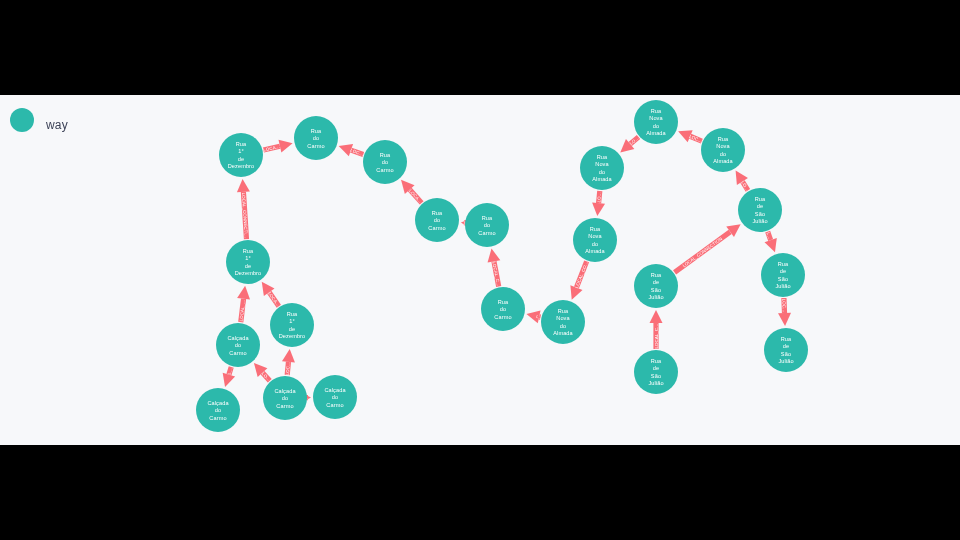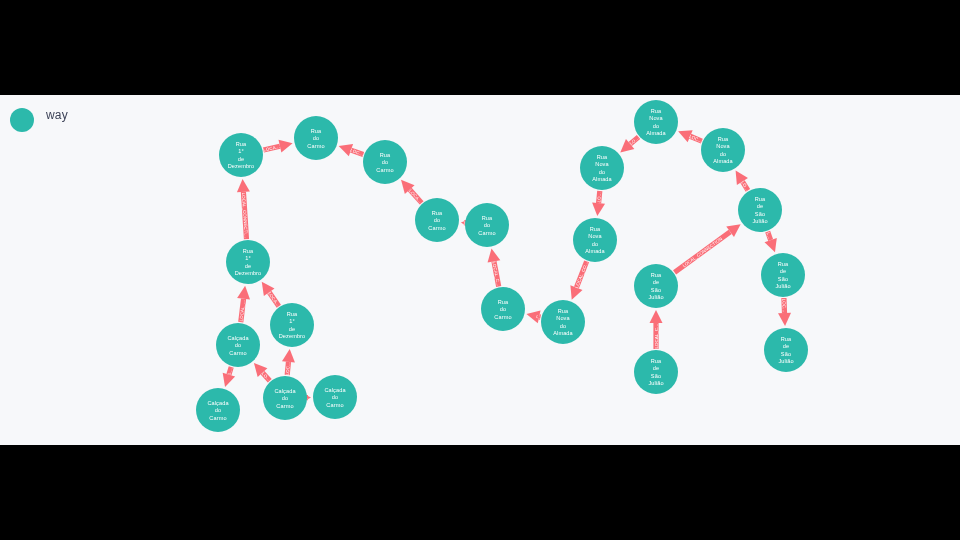--- a/index.html
+++ b/index.html
@@ -33,21 +33,21 @@
     top: 0;
     width: 960px;
     height: 350px;
     display: block;
   }
   .legend {
     position: absolute;
     left: 10px;
     top: 13px;
     display: flex;
-    align-items: flex-start;
+    align-items: flex-end;
     gap: 12px;
     z-index: 5;
   }
   .legend-swatch {
     width: 24px;
     height: 24px;
     border-radius: 50%;
     background: #2cb9ab;
     display: block;
   }

